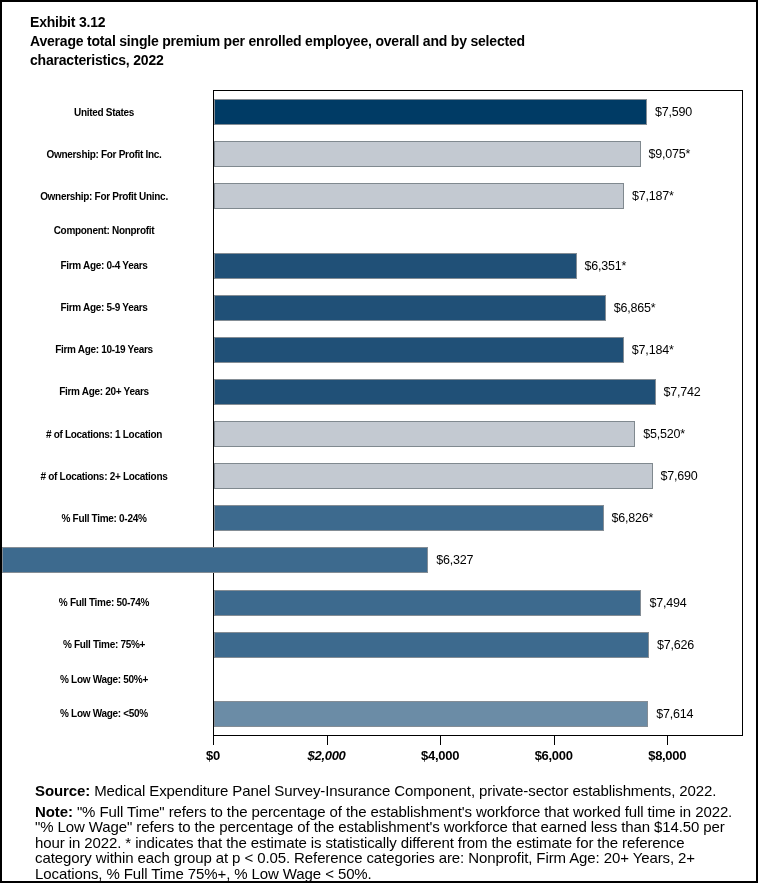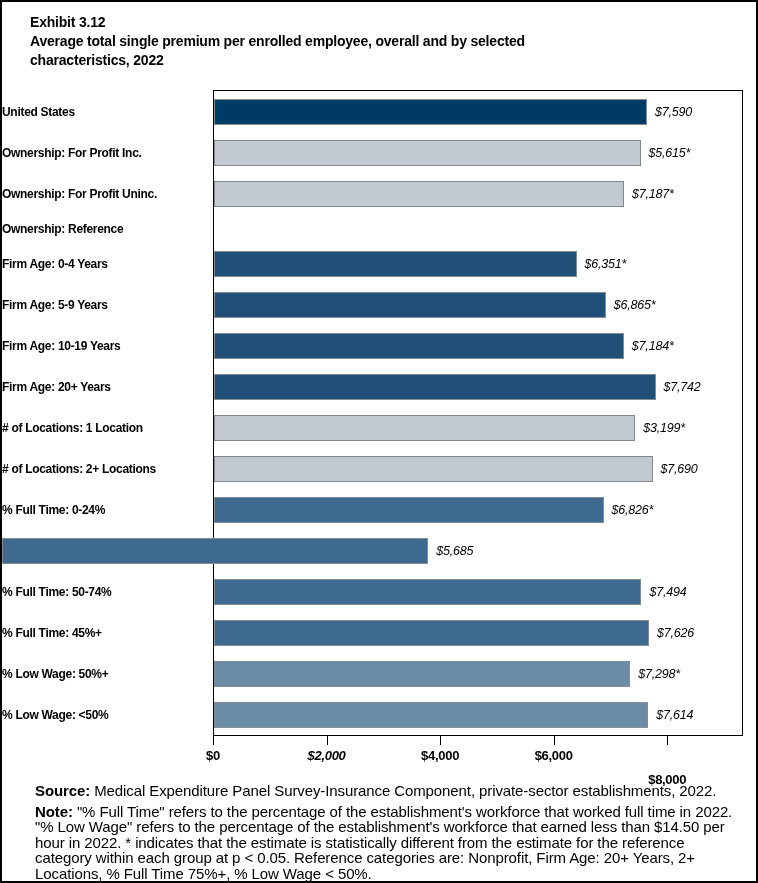--- a/index.html
+++ b/index.html
@@ -50,23 +50,23 @@
   }
   .row {
     flex: 1 1 auto;
     display: flex;
     align-items: center;
   }
   .cat {
     box-sizing: border-box;
     flex: 0 0 212px;
     width: 212px;
-    text-align: left;
+    text-align: center;
     padding-right: 8px;
-    font-size: 12px;
+    font-size: 10px;
     font-weight: bold;
     letter-spacing: -0.3px;
     white-space: nowrap;
   }
   .bar-area {
     position: relative;
     flex: 0 0 528px;
     width: 528px;
     display: flex;
     align-items: center;
@@ -76,21 +76,20 @@
     height: 24px;
     border: 1px solid #848d95;
     flex: none;
     box-sizing: content-box;
   }
   .val {
     margin-left: 8px;
     font-size: 12.5px;
     letter-spacing: -0.2px;
     white-space: nowrap;
-    font-style: italic;
   }
 
   
   .x-axis {
     position: absolute;
     left: 211px;
     top: 733px;
     width: 528px;
     height: 40px;
   }
@@ -141,32 +140,32 @@
         <div class="cat">United States</div>
         <div class="bar-area">
           <div class="bar" style="width: 81.613%; background: rgb(0, 59, 101); border-color: rgb(132, 141, 149);"></div>
           <span class="val">$7,590</span>
         </div>
       </div>
       <div class="row">
         <div class="cat">Ownership: For Profit Inc.</div>
         <div class="bar-area">
           <div class="bar" style="width: 80.398%; background: rgb(195, 201, 209); border-color: rgb(128, 137, 143);"></div>
-          <span class="val">$5,615*</span>
+          <span class="val">$9,075*</span>
         </div>
       </div>
       <div class="row">
         <div class="cat">Ownership: For Profit Uninc.</div>
         <div class="bar-area">
           <div class="bar" style="width: 77.28%; background: rgb(195, 201, 209); border-color: rgb(128, 137, 143);"></div>
           <span class="val">$7,187*</span>
         </div>
       </div>
       <div class="row">
-        <div class="cat">Ownership: Reference</div>
+        <div class="cat">Component: Nonprofit</div>
       </div>
       <div class="row">
         <div class="cat">Firm Age: 0-4 Years</div>
         <div class="bar-area">
           <div class="bar" style="width: 68.29%; background: rgb(32, 80, 119); border-color: rgb(132, 141, 149);"></div>
           <span class="val">$6,351*</span>
         </div>
       </div>
       <div class="row">
         <div class="cat">Firm Age: 5-9 Years</div>
@@ -186,84 +185,80 @@
         <div class="cat">Firm Age: 20+ Years</div>
         <div class="bar-area">
           <div class="bar" style="width: 83.247%; background: rgb(32, 80, 119); border-color: rgb(132, 141, 149);"></div>
           <span class="val">$7,742</span>
         </div>
       </div>
       <div class="row">
         <div class="cat"># of Locations: 1 Location</div>
         <div class="bar-area">
           <div class="bar" style="width: 79.387%; background: rgb(195, 201, 209); border-color: rgb(128, 137, 143);"></div>
-          <span class="val">$3,199*</span>
+          <span class="val">$5,520*</span>
         </div>
       </div>
       <div class="row">
         <div class="cat"># of Locations: 2+ Locations</div>
         <div class="bar-area">
           <div class="bar" style="width: 82.688%; background: rgb(195, 201, 209); border-color: rgb(128, 137, 143);"></div>
           <span class="val">$7,690</span>
         </div>
       </div>
       <div class="row">
         <div class="cat">% Full Time: 0-24%</div>
         <div class="bar-area">
           <div class="bar" style="width: 73.398%; background: rgb(61, 106, 142); border-color: rgb(132, 141, 149);"></div>
           <span class="val">$6,826*</span>
         </div>
       </div>
       <div class="row">
         <div class="bar-area">
           <div class="bar" style="width: 80.344%; background: rgb(61, 106, 142); border-color: rgb(132, 141, 149);"></div>
-          <span class="val">$5,685</span>
+          <span class="val">$6,327</span>
         </div>
       </div>
       <div class="row">
         <div class="cat">% Full Time: 50-74%</div>
         <div class="bar-area">
           <div class="bar" style="width: 80.581%; background: rgb(61, 106, 142); border-color: rgb(132, 141, 149);"></div>
           <span class="val">$7,494</span>
         </div>
       </div>
       <div class="row">
-        <div class="cat">% Full Time: 45%+</div>
+        <div class="cat">% Full Time: 75%+</div>
         <div class="bar-area">
           <div class="bar" style="width: 82%; background: rgb(61, 106, 142); border-color: rgb(132, 141, 149);"></div>
           <span class="val">$7,626</span>
         </div>
       </div>
       <div class="row">
         <div class="cat">% Low Wage: 50%+</div>
-        <div class="bar-area">
-          <div class="bar" style="width: 78.473%; background: rgb(107, 140, 166); border-color: rgb(132, 141, 149);"></div>
-          <span class="val">$7,298*</span>
-        </div>
       </div>
       <div class="row">
         <div class="cat">% Low Wage: &lt;50%</div>
         <div class="bar-area">
           <div class="bar" style="width: 81.871%; background: rgb(107, 140, 166); border-color: rgb(132, 141, 149);"></div>
           <span class="val">$7,614</span>
         </div>
       </div>
     </div>
 
   <div class="x-axis">
       <div class="tick" style="left: 0%;"></div>
       <div class="tick-label" style="left: 0%;">$0</div>
       <div class="tick" style="left: 21.505%;"></div>
       <div class="tick-label" style="left: 21.505%; font-style: italic;">$2,000</div>
       <div class="tick" style="left: 43.011%;"></div>
       <div class="tick-label" style="left: 43.011%;">$4,000</div>
       <div class="tick" style="left: 64.516%;"></div>
       <div class="tick-label" style="left: 64.516%; text-align: right;">$6,000</div>
       <div class="tick" style="left: 86.022%;"></div>
-      <div class="tick-label" style="left: 86.022%; margin-top: 24px;">$8,000</div>
+      <div class="tick-label" style="left: 86.022%;">$8,000</div>
     </div>
 
   <div class="footer">
     <p><b>Source:</b><span> Medical Expenditure Panel Survey-Insurance Component, private-sector establishments, 2022.</span></p>
     <p><b>Note:</b><span> "% Full Time" refers to the percentage of the establishment's workforce that worked full time in 2022. "% Low Wage" refers to the percentage of the establishment's workforce that earned less than $14.50 per hour in 2022. * indicates that the estimate is statistically different from the estimate for the reference category within each group at p &lt; 0.05.  Reference categories are: Nonprofit, Firm Age: 20+ Years, 2+ Locations, % Full Time 75%+, % Low Wage &lt; 50%.</span></p>
   </div>
 
 </div>
 
 </body></html>

